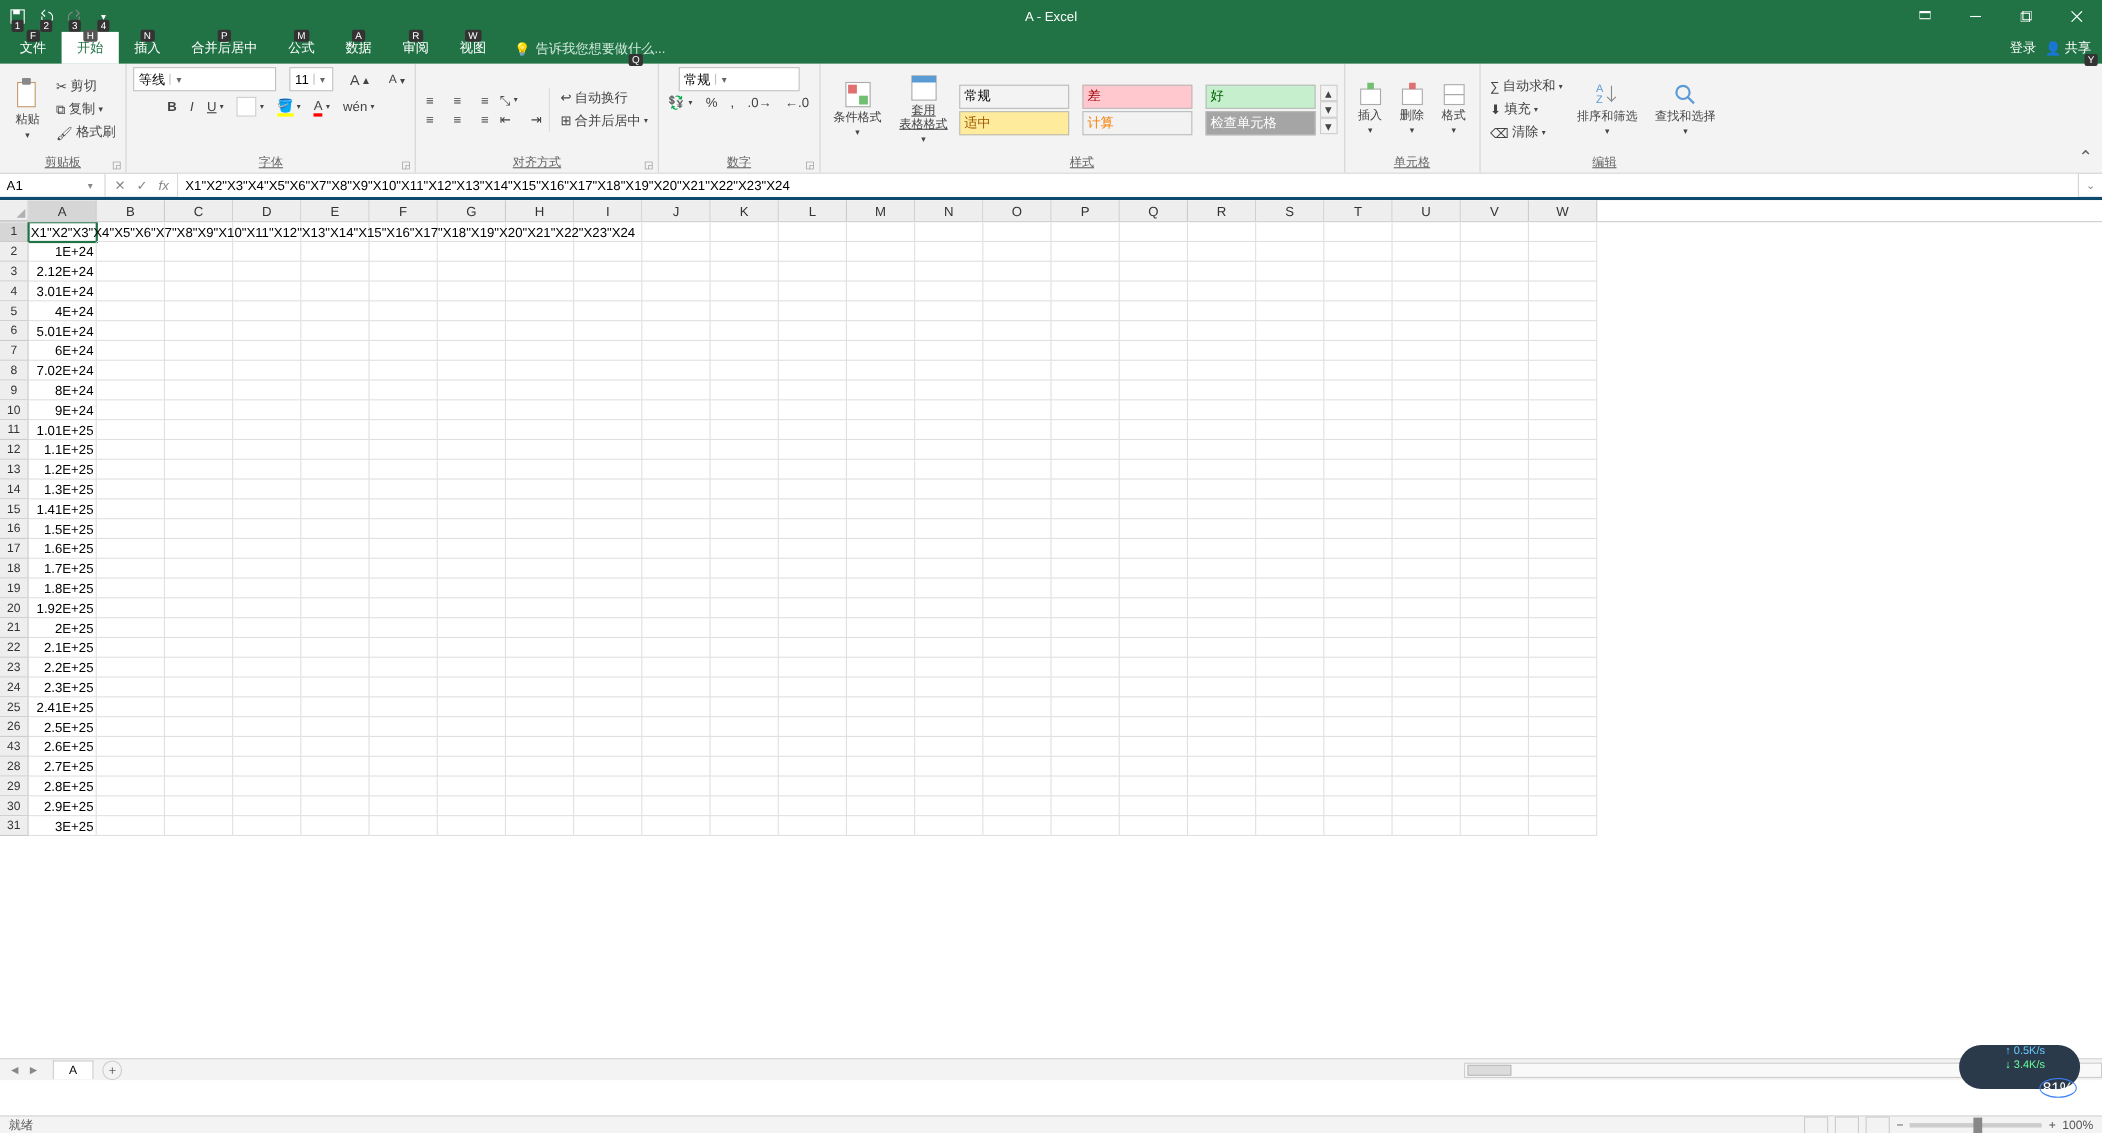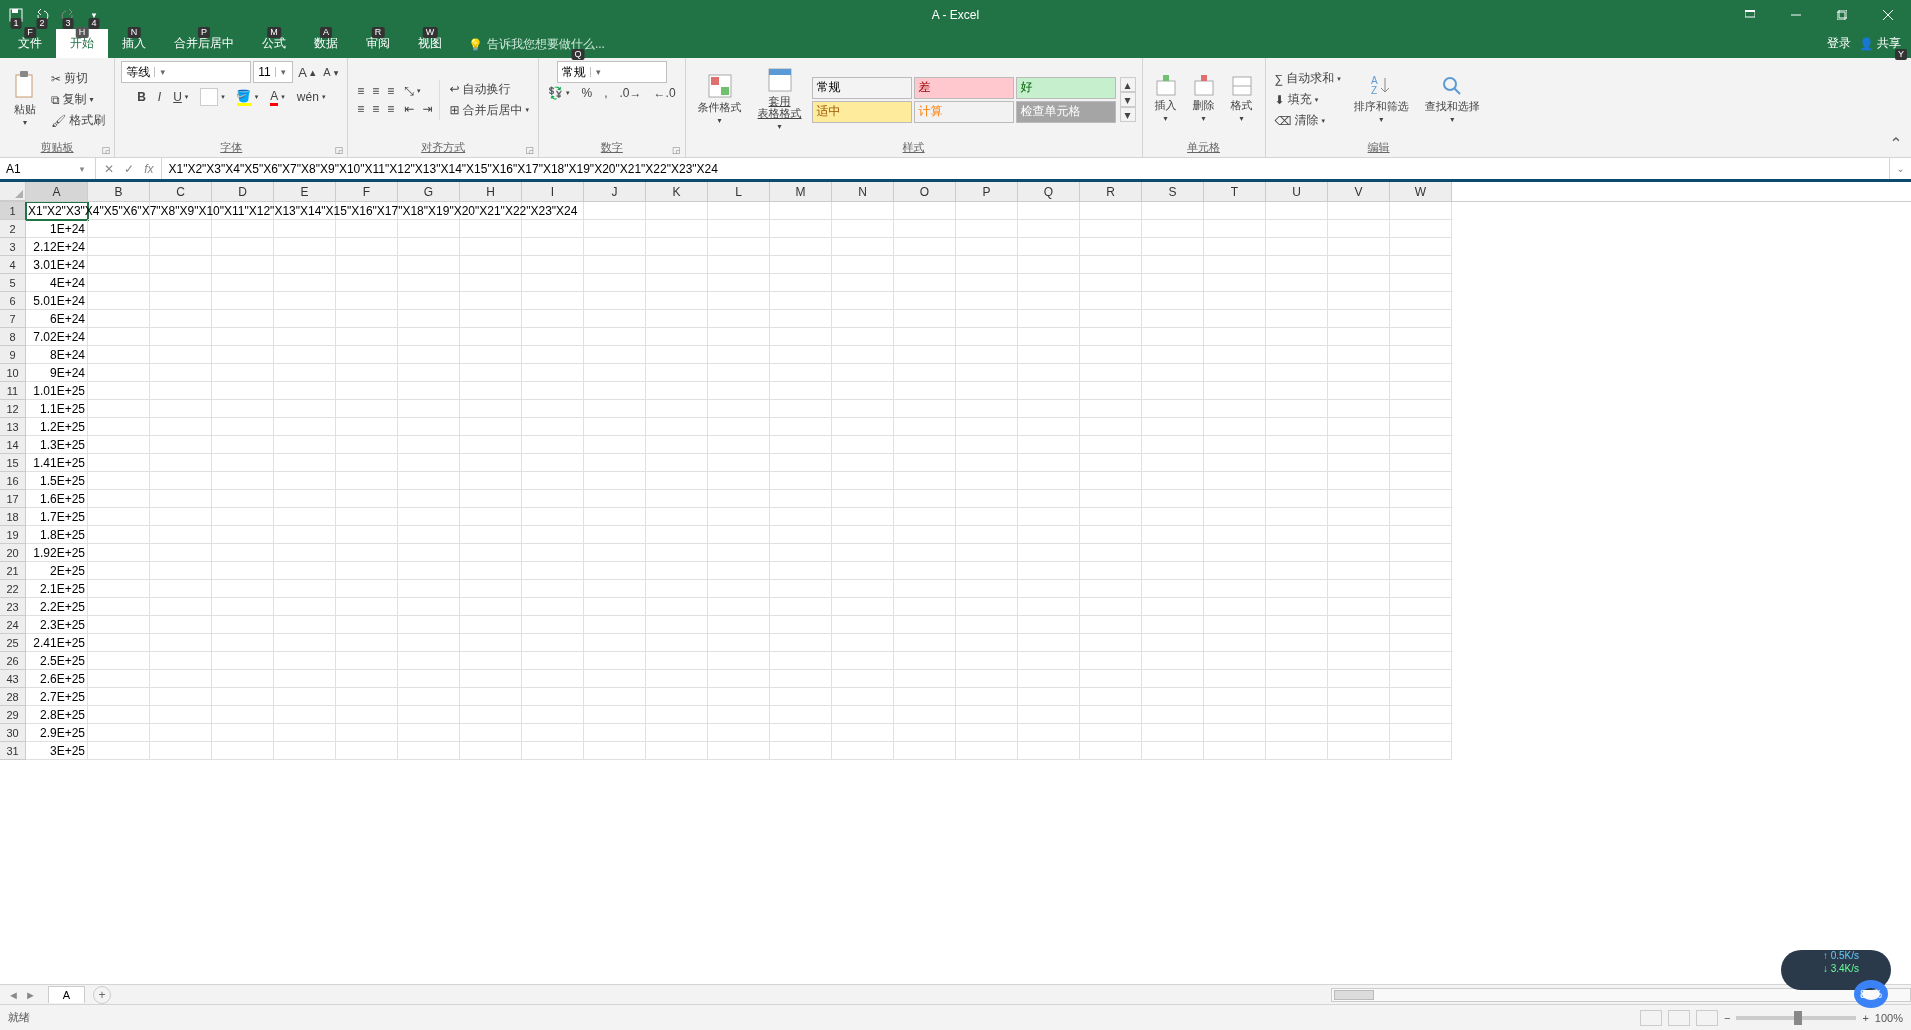--- a/index.html
+++ b/index.html
@@ -25,21 +25,21 @@
 .tabbar .right-tabs { margin-left: auto; display: flex; align-items: center; padding-bottom: 4px; padding-right: 6px; gap: 4px;}
 .share-btn { display: flex; align-items: center; gap: 3px; padding: 2px 4px; position: relative;}
 
 
 .ribbon { background: #f3f3f3; border-bottom: 1px solid #d4d4d4; height: 100px; display: flex; align-items: stretch; overflow: hidden; }
 .group { border-right: 1px solid #d4d4d4; padding: 3px 6px 2px 6px; display: flex; flex-direction: column; }
 .group-body { flex: 1; display: flex; align-items: center; gap: 4px; }
 .group-label { text-align: center; font-size: 11px; color: #666; padding-top: 2px; position: relative; text-decoration: underline; }
 .group-label .launcher { position: absolute; right: -2px; bottom: 0; font-size: 9px; color: #888; }
 .vcol { display: flex; flex-direction: column; gap: 2px; }
-.hrow { display: flex; align-items: center; gap: 2px; }
+.hrow { display: flex; align-items: center; gap: 12px; }
 .rib-btn { display: flex; align-items: center; gap: 3px; font-size: 12px; color: #444; padding: 1px 3px; white-space: nowrap; }
 .rib-big { display: flex; flex-direction: column; align-items: center; justify-content: center; font-size: 11px; color: #444; padding: 2px 6px; gap: 2px; text-align: center; line-height: 12px;}
 .combo { display: flex; align-items: center; border: 1px solid #c0c0c0; background: #fff; font-size: 12px; height: 22px; }
 .combo span { padding: 0 4px; }
 .combo .dd { border-left: 1px solid #c0c0c0; width: 16px; text-align: center; color: #666; font-size: 9px; }
 .sq { width: 18px; height: 18px; border: 1px solid #ccc; background: #fff; display: inline-block; }
 .style-cell { width: 100px; height: 22px; border: 1px solid #bbb; font-size: 12px; display: flex; align-items: center; padding-left: 4px; }
 .collapse-rib { margin-left: auto; width: 30px; display:flex; align-items:flex-end; justify-content:center; padding-bottom:4px; color:#666;}
 
 
@@ -72,30 +72,30 @@
 
 
 .sheettabs { height: 20px; border-top: 1px solid #d4d4d4; display: flex; align-items: center; font-size: 11px; background: #f3f3f3;}
 .st-nav { display: flex; gap: 6px; padding: 0 8px; color: #888; }
 .st-tab { background: #fff; border: 1px solid #ccc; border-bottom: none; padding: 2px 14px; margin-left: 4px; }
 .st-add { width: 18px; height: 18px; border: 1px solid #ccc; border-radius: 50%; display: flex; align-items: center; justify-content: center; margin-left: 8px; color: #666; font-size: 12px;}
 .st-hscroll { margin-left: auto; width: 580px; height: 14px; border: 1px solid #ccc; background: #f9f9f9; position: relative;}
 .st-hscroll .thumb{ position:absolute; left:2px; top:1px; height:10px; width:40px; background:#dcdcdc; border:1px solid #bbb;}
 
 
-.statusbar { height: 26px; background: #f3f3f3; border-top: 1px solid #d4d4d4; display: flex; align-items: center; font-size: 11px; color: #555; padding: 0 8px;}
+.statusbar { height: 16px; background: #f3f3f3; border-top: 1px solid #d4d4d4; display: flex; align-items: center; font-size: 11px; color: #555; padding: 0 8px; margin-top: 32px;}
 .statusbar .right { margin-left: auto; display: flex; align-items: center; gap: 6px; }
 .view-btn { width: 22px; height: 16px; border: 1px solid #ccc; display:inline-block;}
 .zoom-slider { width: 120px; height: 4px; background: #ccc; position: relative;}
 .zoom-slider .tk { position:absolute; top:-3px; width:2px; height:10px; background:#888;}
 .zoom-slider .knob{ position:absolute; top:-5px; left:58px; width:8px; height:14px; background:#888;}
 
 
 .net-widget { position: absolute; right: 20px; bottom: 40px; width: 110px; height: 40px; background: #2b3a4a; border-radius: 20px; color: #cfe; font-size: 10px; display:flex; align-items:center; padding-left:10px; gap:6px;flex-direction:column;}
-.net-widget .ring{ width:34px; height:34px; border-radius:50%; border:8px solid #3b82f6; display:flex;align-items:center;justify-content:center; font-size:11px; color:#fff; margin-left:auto; margin-right:3px;}
+.net-widget .ring{ width:34px; height:34px; border-radius:50%; border:1px solid #3b82f6; display:flex;align-items:center;justify-content:center; font-size:14px; color:#fff; margin-left:auto; margin-right:3px;}
 
 svg { display: block; }
 </style>
 </head>
 <body>
 
 <div class="app">
 
   <div class="titlebar">
     <div class="qat">

